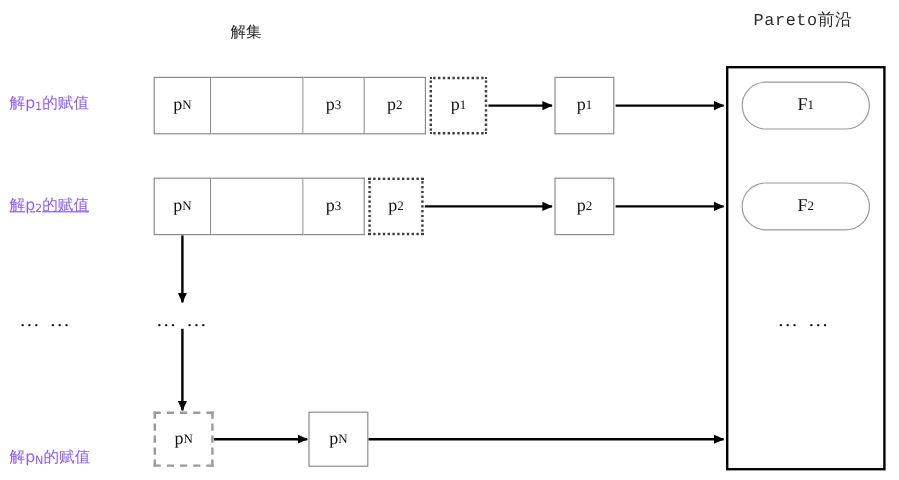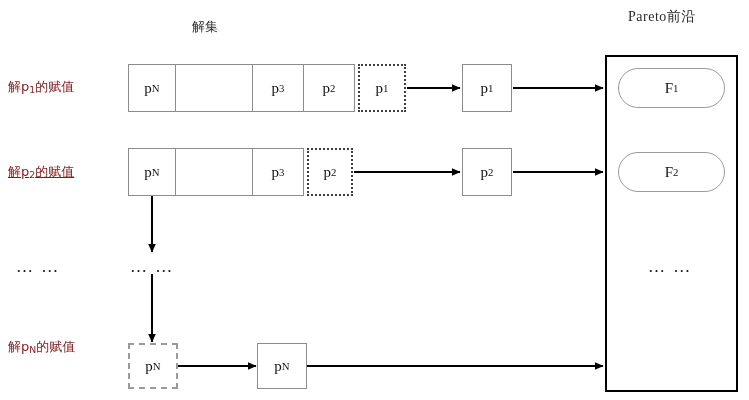--- a/index.html
+++ b/index.html
@@ -6,25 +6,25 @@
   body{
     width:749px;height:400px;background:#ffffff;
     font-family:"Liberation Serif","DejaVu Serif",serif;
     color:#1a1a1a;overflow:hidden;position:relative;
   }
   #canvas{position:absolute;left:0;top:0;width:614px;height:400px;}
   .abs{position:absolute;}
 
   
   .lbl{
-    font-size:14px;line-height:1;color:#7f1d1d;white-space:nowrap;
+    font-size:14px;line-height:1;color:#8b5cf6;white-space:nowrap;
   }
   .cn{font-family:"DejaVu Sans","Liberation Sans",sans-serif;font-size:13px;}
   .title-cn{font-family:"DejaVu Sans","Liberation Sans",sans-serif;font-size:13px;color:#2b2b2b;white-space:nowrap;}
-  .pareto-title{font-family:Liberation Serif, serif;font-size:14px;color:#2b2b2b;white-space:nowrap;letter-spacing:.5px;}
+  .pareto-title{font-family:Liberation Mono, monospace;font-size:14px;color:#2b2b2b;white-space:nowrap;letter-spacing:.5px;}
   .sub{font-size:0.72em;vertical-align:-0.22em;}
 
   
   .cell{
     box-sizing:border-box;border:1px solid #8c8c8c;background:#fff;
     display:flex;align-items:center;justify-content:center;
     font-family:"Liberation Serif","DejaVu Serif",serif;font-size:15px;color:#111;
   }
   .cell.nb-left{border-left:none;}
   .dotted-box{
@@ -90,21 +90,21 @@
   <div class="abs pareto-title" style="left:628px;top:8px;">Pareto前沿</div>
 
   <div class="abs lbl cn" style="left:8px;top:80px;">
     <span>解p</span><span class="sub">1</span><span>的赋值</span>
   </div>
 
   <div class="abs lbl cn" style="left:8px;top:165px;text-decoration:underline;">
     <span>解p</span><span class="sub">2</span><span>的赋值</span>
   </div>
 
-  <div class="abs lbl cn" style="left:8px;top:340px;">
+  <div class="abs lbl cn" style="left:8px;top:375px;">
     <span>解p</span><span class="sub">N</span><span>的赋值</span>
   </div>
 
   <div class="abs cell" style="left:128px;top:64px;width:48px;height:48px;">
     <span>p</span>
       <span class="sub">N</span>
   </div>
   <div class="abs cell nb-left" style="left:176px;top:64px;width:77px;height:48px;">
     <span></span>
       <span class="sub"></span>

